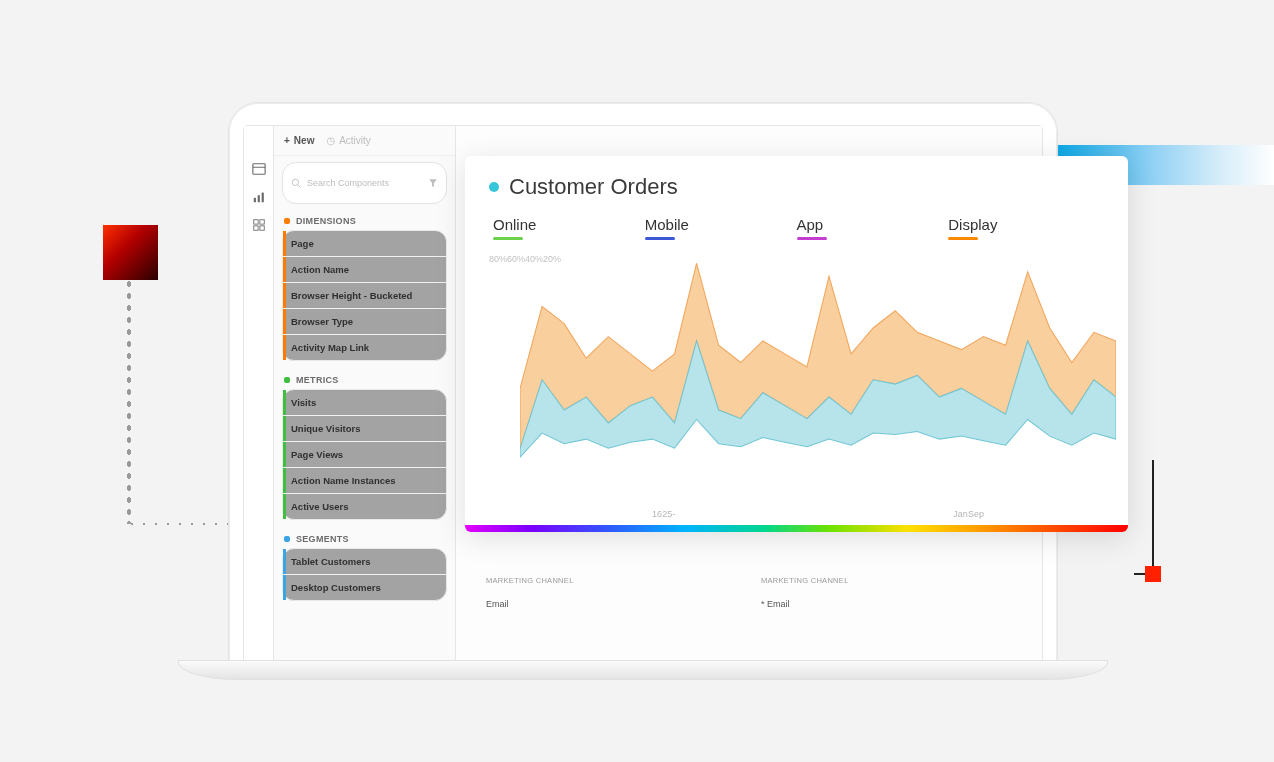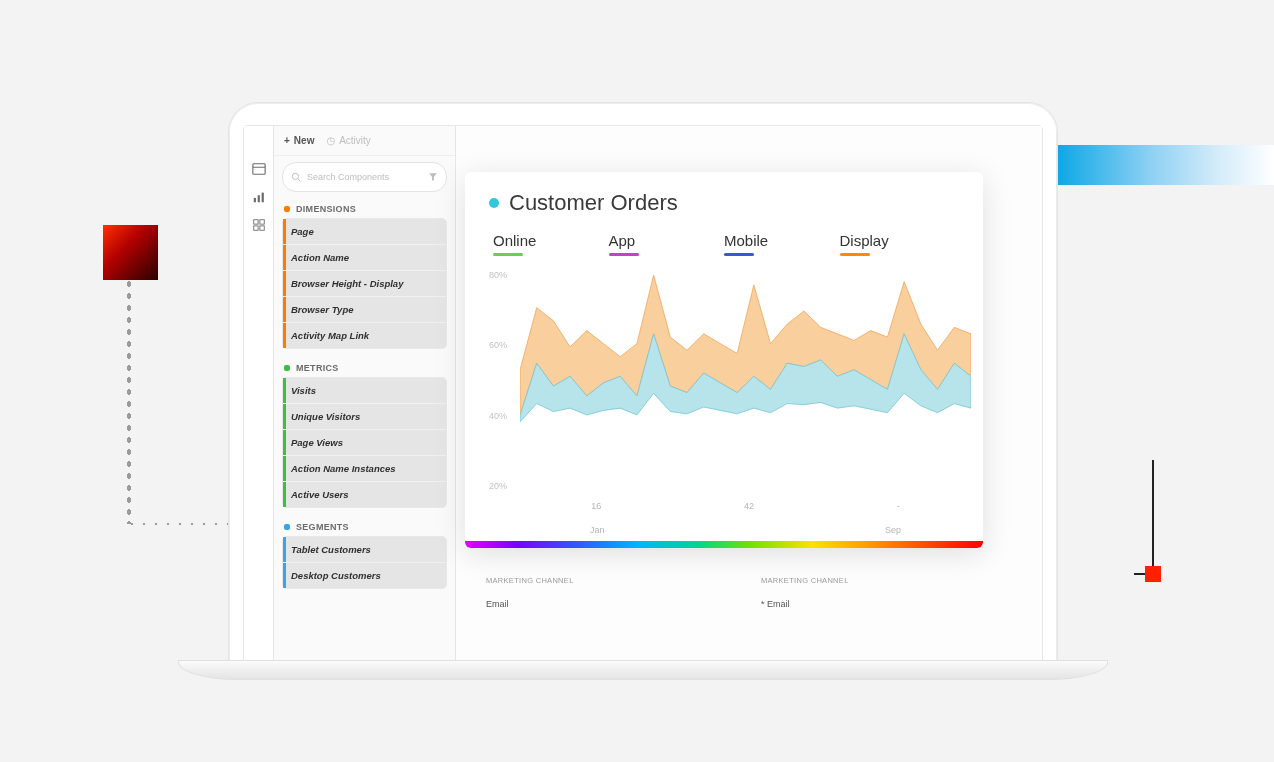--- a/index.html
+++ b/index.html
@@ -116,21 +116,21 @@
     height: 30px;
     display: flex; align-items: center;
     gap: 12px;
     padding: 0 10px;
     border-bottom: 1px solid #eee;
     color: #555;
   }
   .side-top .new-btn { display: flex; align-items: center; gap: 4px; font-weight: 600; }
   .side-top .ghost { color: #bdbdbd; display: flex; align-items: center; gap: 4px; }
   .side-search {
-    height: 30px;
+    height: 42px;
     margin: 6px 8px 4px;
     background: #fff;
     border: 1px solid #e3e3e3;
     border-radius: 14px;
     display: flex; align-items: center;
     padding: 0 8px;
     color: #bdbdbd;
     font-size: 9px;
     gap: 6px;
   }
@@ -140,24 +140,23 @@
     padding: 8px 10px 4px;
     font-size: 9px; font-weight: 700; color: #6b6b6b;
     letter-spacing: 0.3px;
   }
   .side-section-hd .dot { width: 6px; height: 6px; border-radius: 2px; }
   .dim-dot { background: #ff7b00; }
   .met-dot { background: #3fbf3f; }
   .seg-dot { background: #3aa4e6; }
   .side-list {
     margin: 0 8px 6px;
-    background: #e5e5e5;
+    background: #a3a3a3;
     border: 1px solid #e8e8e8;
-    border-radius: 5px;
-    font-style: italic;
+    border-radius: 12px;
   }
   .side-item {
     padding: 7px 8px;
     font-size: 9.5px;
     font-weight: 600;
     color: #303030;
     border-bottom: 1px solid #f0f0f0;
     position: relative;
   }
   .side-item:last-child { border-bottom: none; }
@@ -180,22 +179,22 @@
     font-size: 8px; color: #9a9a9a;
     display: flex;
   }
   .tbl-col { flex: 1; margin-left: 12px; }
   .tbl-hd { text-transform: uppercase; letter-spacing: 0.3px; margin-bottom: 14px; font-size: 7.5px; }
   .tbl-val { color: #555; font-size: 9px; }
 
   
   .chart-panel {
     position: absolute;
-    left: 465px; top: 172px;
-    width: 518px; height: 376px;
+    left: 465px; top: 156px;
+    width: 663px; height: 376px;
     background: #fff;
     border-radius: 6px;
     box-shadow: 0 6px 30px rgba(0,0,0,0.12);
     overflow: hidden;
     display: flex; flex-direction: column; justify-content: space-between;
   }
   .chart-title-row {
     display: flex; align-items: center; gap: 10px;
     padding: 18px 24px 8px;
   }
@@ -213,31 +212,31 @@
   .chart-tab .underline {
     width: 30px; height: 3px; margin-top: 4px; border-radius: 2px;
   }
   .chart-body {
     flex: 1;
     position: relative;
     padding: 6px 20px 0 60px;
   }
   .y-labels {
     position: absolute; left: 24px; top: 8px; bottom: 50px;
-    display: flex; flex-direction: column; justify-content: space-between;
+    display: flex; flex-direction: row; justify-content: space-between;
     font-size: 9px; color: #c2c2c2;
   }
   .chart-svg {
     position: absolute; left: 55px; right: 12px; top: 0; bottom: 50px;
   }
   .x-labels {
     position: absolute; left: 55px; right: 12px; bottom: 6px;
     display: flex; justify-content: space-around;
     font-size: 9px; color: #b5b5b5;
-    flex-direction: column; gap: 14px; align-items: stretch;
+    flex-direction: row; gap: 14px; align-items: stretch;
   }
   .x-row { display: flex; justify-content: space-around; }
   .rainbow {
     height: 7px;
     background: linear-gradient(90deg,
       #e400ff 0%, #7a00ff 10%, #2e5aff 22%, #00b3ff 33%,
       #00d68f 45%, #6ee200 55%, #ffe000 67%,
       #ff9a00 78%, #ff4a00 89%, #ff0000 100%);
   }
 </style>
@@ -301,21 +300,21 @@
           </svg>
       </div>
 
       <div class="side-section-hd">
         <span class="dot dim-dot"></span>
         <span>DIMENSIONS</span>
       </div>
       <div class="side-list" id="dim-list" style="--accent:#ff7b00">
           <div class="side-item" style="--accent: #ff7b00;">Page</div>
           <div class="side-item" style="--accent: #ff7b00;">Action Name</div>
-          <div class="side-item" style="--accent: #ff7b00;">Browser Height - Display</div>
+          <div class="side-item" style="--accent: #ff7b00;">Browser Height - Bucketed</div>
           <div class="side-item" style="--accent: #ff7b00;">Browser Type</div>
           <div class="side-item" style="--accent: #ff7b00;">Activity Map Link</div>
         </div>
 
       <div class="side-section-hd">
         <span class="dot met-dot"></span>
         <span>METRICS</span>
       </div>
       <div class="side-list" id="met-list" style="--accent:#3fbf3f">
           <div class="side-item" style="--accent: #3fbf3f;">Visits</div>
@@ -356,47 +355,47 @@
   <div class="chart-title-row">
     <span class="chart-title-dot"></span>
     <span class="chart-title">Customer Orders</span>
   </div>
   <div class="chart-tabs" id="chart-tabs">
       <div class="chart-tab">
         <div>Online</div>
         <div class="underline" style="background: rgb(108, 208, 74);"></div>
       </div>
       <div class="chart-tab">
+        <div>Mobile</div>
+        <div class="underline" style="background: rgb(58, 88, 214);"></div>
+      </div>
+      <div class="chart-tab">
         <div>App</div>
         <div class="underline" style="background: rgb(198, 61, 209);"></div>
-      </div>
-      <div class="chart-tab">
-        <div>Mobile</div>
-        <div class="underline" style="background: rgb(58, 88, 214);"></div>
       </div>
       <div class="chart-tab">
         <div>Display</div>
         <div class="underline" style="background: rgb(255, 138, 0);"></div>
       </div>
     </div>
   <div class="chart-body">
     <div class="y-labels" id="y-labels">
         <span>80%</span>
         <span>60%</span>
         <span>40%</span>
         <span>20%</span>
       </div>
     <svg class="chart-svg" id="chart-svg" viewBox="0 0 580 210" preserveAspectRatio="none">
         <path d="M 0 138.6 L 21.48148148148148 58.80000000000001 L 42.96296296296296 75.6 L 64.44444444444444 109.2 L 85.92592592592592 88.2 L 107.4074074074074 105 L 128.88888888888889 121.8 L 150.37037037037035 105 L 171.85185185185185 16.799999999999983 L 193.33333333333331 96.6 L 214.8148148148148 113.39999999999999 L 236.29629629629628 92.39999999999999 L 257.77777777777777 105 L 279.25925925925924 117.6 L 300.7407407407407 29.400000000000006 L 322.22222222222223 105 L 343.7037037037037 79.80000000000001 L 365.1851851851852 63 L 386.66666666666663 84 L 408.14814814814815 92.39999999999999 L 429.6296296296296 100.8 L 451.11111111111114 88.2 L 472.59259259259255 96.6 L 494.0740740740741 25.19999999999999 L 515.5555555555555 79.80000000000001 L 537.0370370370371 113.39999999999999 L 558.5185185185185 84 L 580 92.39999999999999 L 580 147 L 558.5185185185185 130.2 L 537.0370370370371 163.8 L 515.5555555555555 138.6 L 494.0740740740741 92.39999999999999 L 472.59259259259255 163.8 L 451.11111111111114 151.2 L 429.6296296296296 138.6 L 408.14814814814815 147 L 386.66666666666663 126 L 365.1851851851852 134.4 L 343.7037037037037 130.2 L 322.22222222222223 163.8 L 300.7407407407407 147 L 279.25925925925924 168 L 257.77777777777777 155.4 L 236.29629629629628 142.8 L 214.8148148148148 168 L 193.33333333333331 159.6 L 171.85185185185185 92.39999999999999 L 150.37037037037035 172.2 L 128.88888888888889 147 L 107.4074074074074 155.4 L 85.92592592592592 172.2 L 64.44444444444444 147 L 42.96296296296296 159.6 L 21.48148148148148 130.2 L 0 197.4 Z" fill="#f9cf9e" stroke="#f2a458" stroke-width="1"></path>
         <path d="M 0 197.4 L 21.48148148148148 130.2 L 42.96296296296296 159.6 L 64.44444444444444 147 L 85.92592592592592 172.2 L 107.4074074074074 155.4 L 128.88888888888889 147 L 150.37037037037035 172.2 L 171.85185185185185 92.39999999999999 L 193.33333333333331 159.6 L 214.8148148148148 168 L 236.29629629629628 142.8 L 257.77777777777777 155.4 L 279.25925925925924 168 L 300.7407407407407 147 L 322.22222222222223 163.8 L 343.7037037037037 130.2 L 365.1851851851852 134.4 L 386.66666666666663 126 L 408.14814814814815 147 L 429.6296296296296 138.6 L 451.11111111111114 151.2 L 472.59259259259255 163.8 L 494.0740740740741 92.39999999999999 L 515.5555555555555 138.6 L 537.0370370370371 163.8 L 558.5185185185185 130.2 L 580 147 L 580 187.95 L 558.5185185185185 182.07 L 537.0370370370371 193.83 L 515.5555555555555 185.01 L 494.0740740740741 168.84 L 472.59259259259255 193.83 L 451.11111111111114 189.42000000000002 L 429.6296296296296 185.01 L 408.14814814814815 187.95 L 386.66666666666663 180.6 L 365.1851851851852 183.54 L 343.7037037037037 182.07 L 322.22222222222223 193.83 L 300.7407407407407 187.95 L 279.25925925925924 195.3 L 257.77777777777777 190.89 L 236.29629629629628 186.48000000000002 L 214.8148148148148 195.3 L 193.33333333333331 192.36 L 171.85185185185185 168.84 L 150.37037037037035 196.77 L 128.88888888888889 187.95 L 107.4074074074074 190.89 L 85.92592592592592 196.77 L 64.44444444444444 187.95 L 42.96296296296296 192.36 L 21.48148148148148 182.07 L 0 205.59 Z" fill="#b7e3ea" stroke="#6fc6d4" stroke-width="1"></path>
       </svg>
     <div class="x-labels">
       <div class="x-row" id="x-top">
           <span>16</span>
-          <span>42</span>
+          <span>25</span>
           <span>-</span>
         </div>
       <div class="x-row" id="x-bot">
           <span>Jan</span>
           <span></span>
           <span>Sep</span>
         </div>
     </div>
   </div>
   <div class="rainbow"></div>

